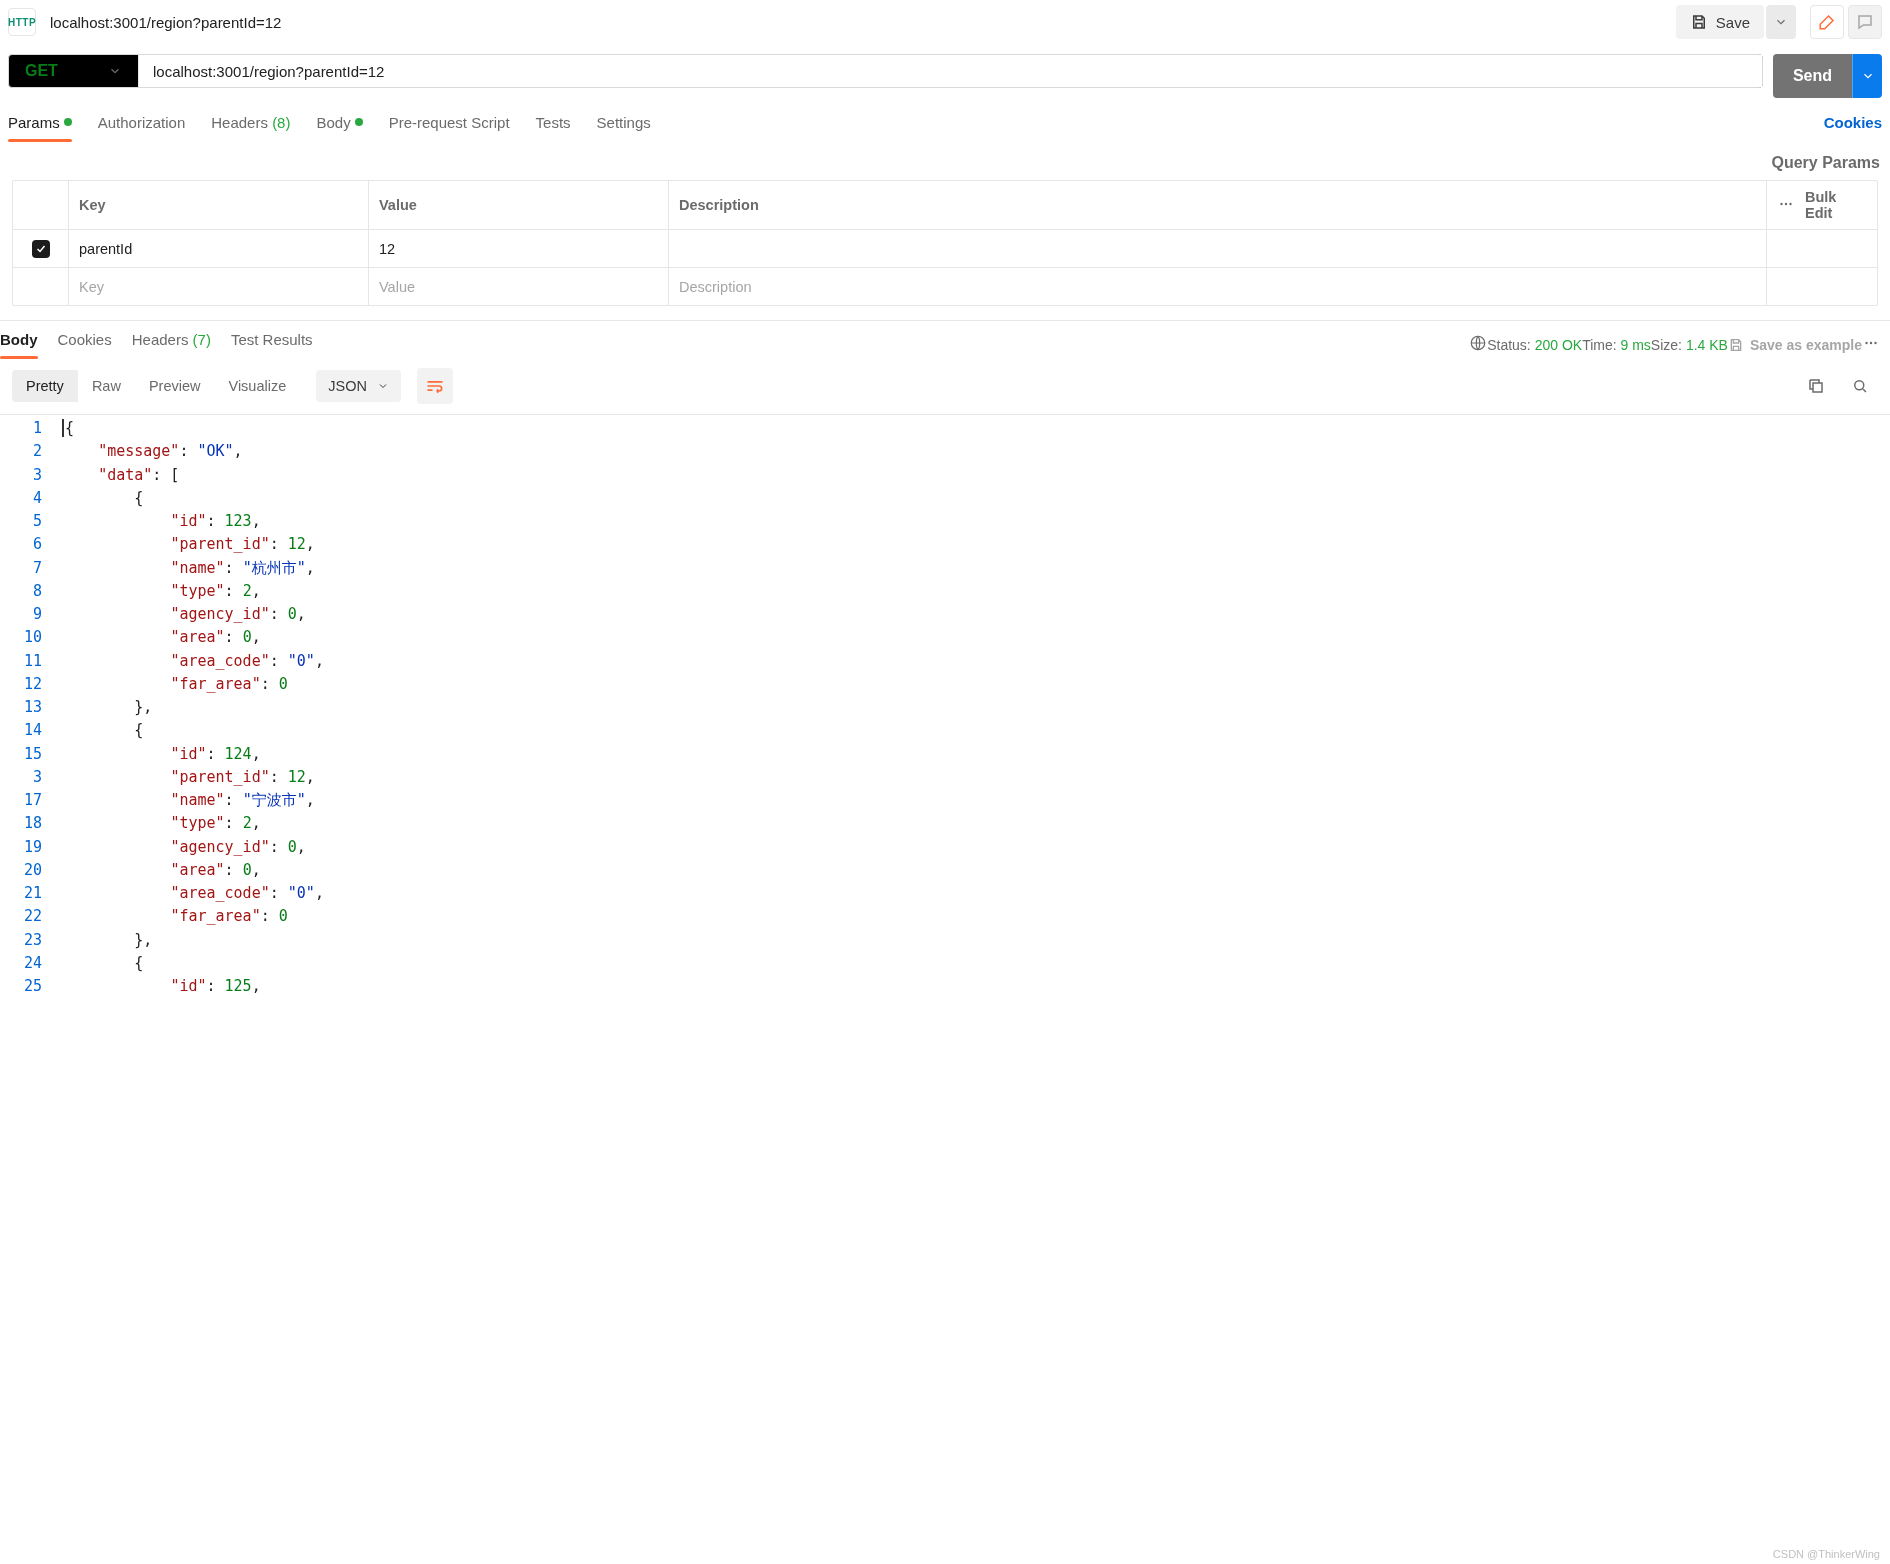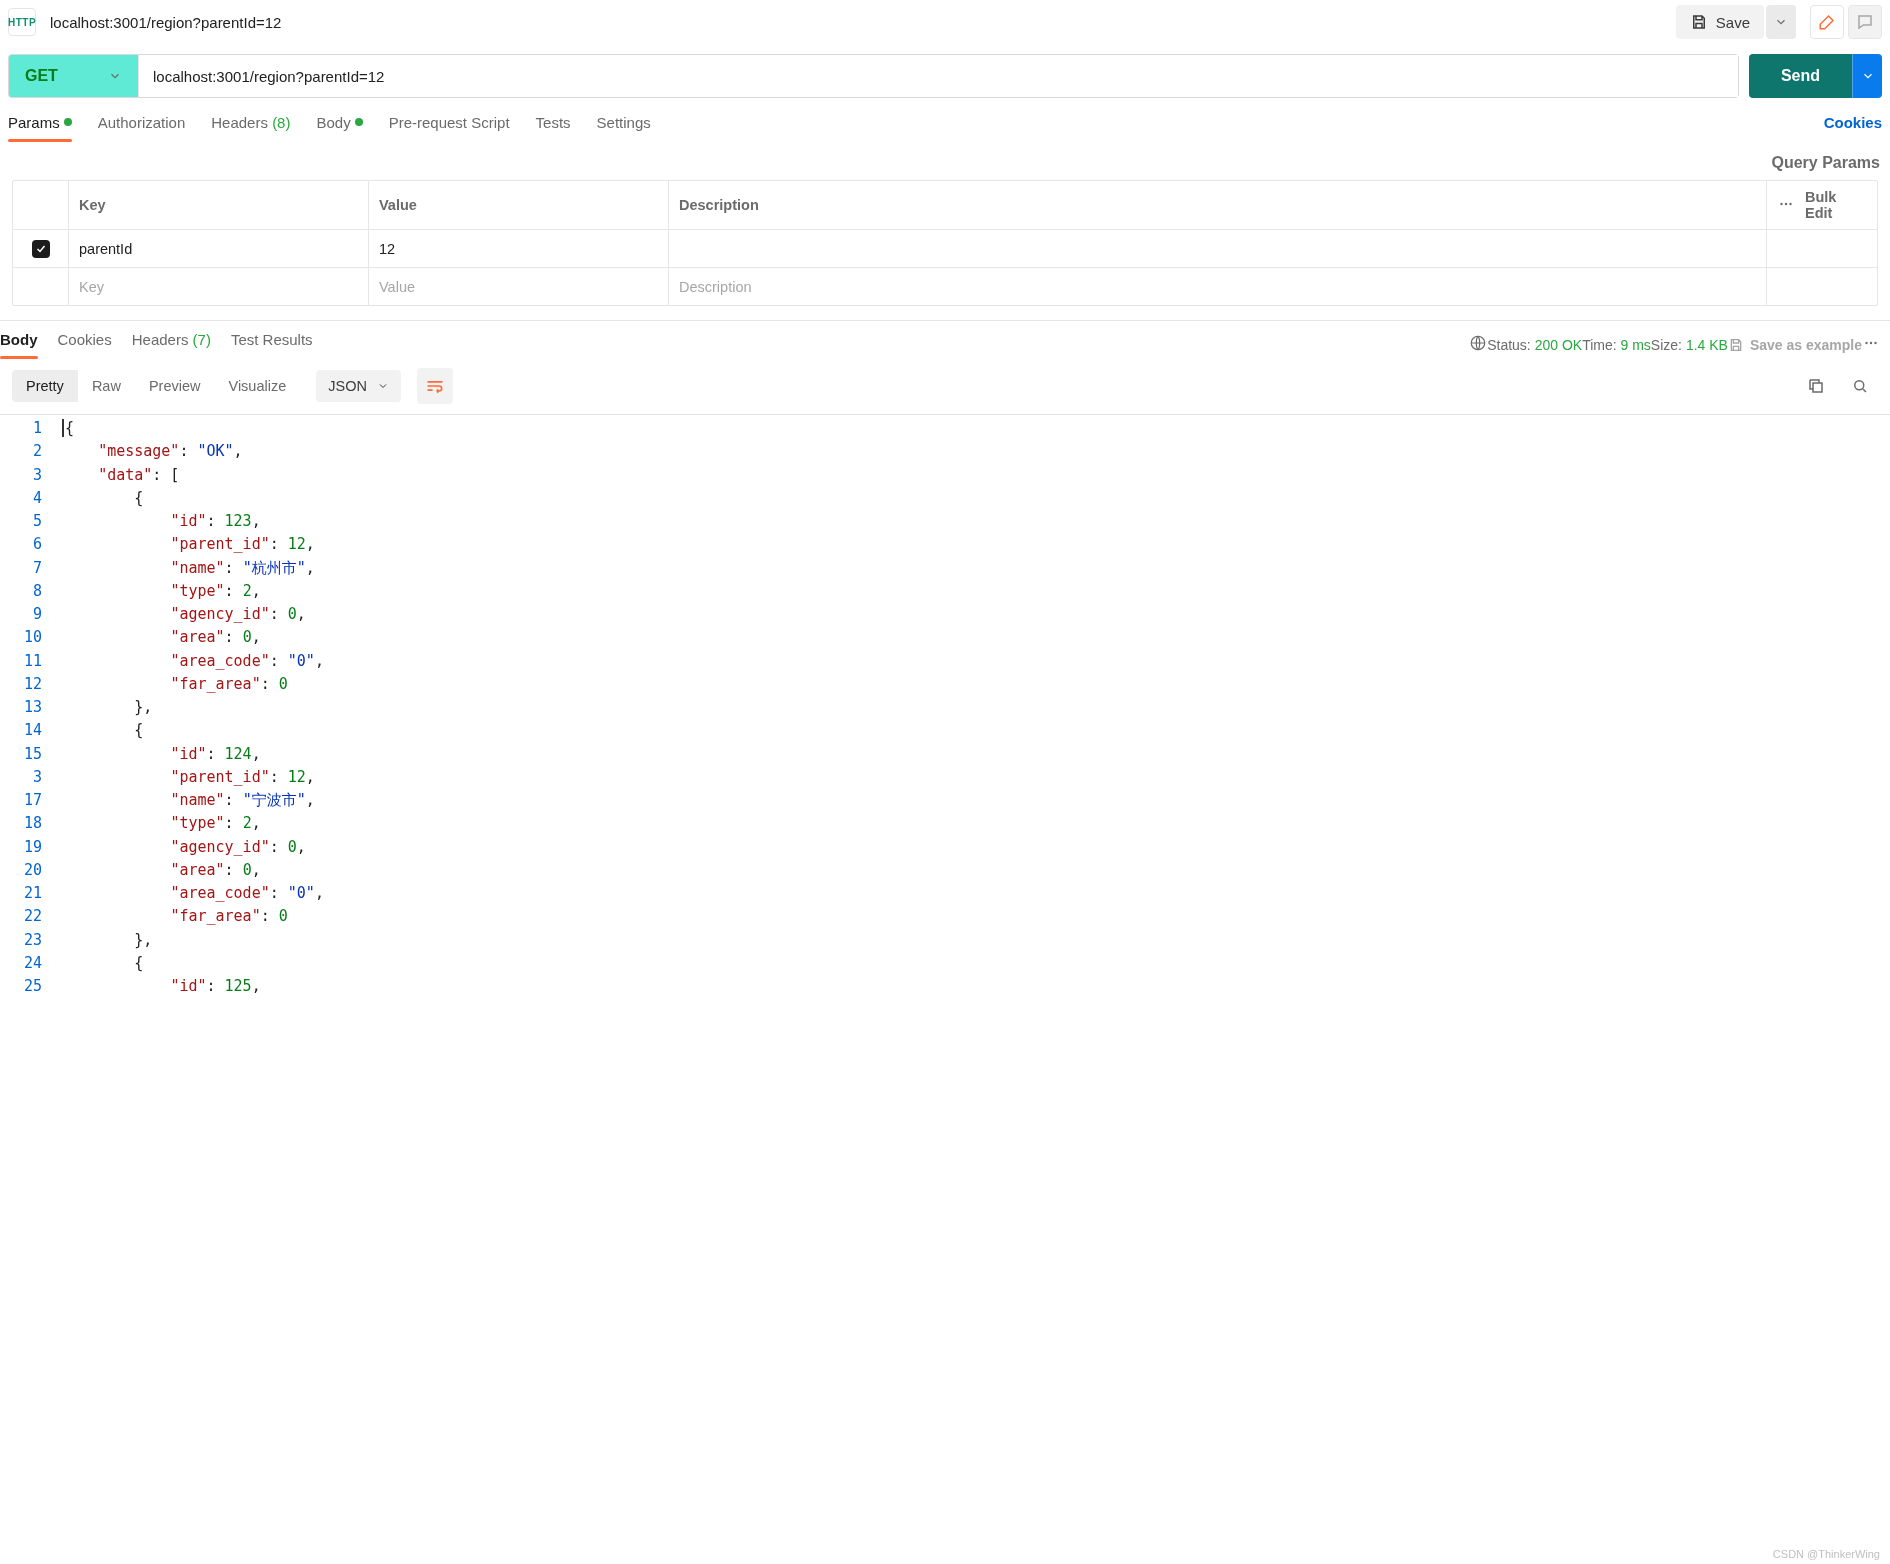--- a/index.html
+++ b/index.html
@@ -8,26 +8,26 @@
   .tab-icon { width: 28px; height: 28px; border: 1px solid #e6e6e6; border-radius: 4px; display: flex; align-items: center; justify-content: center; color: #0f8f74; font-size: 10px; font-weight: 700; letter-spacing: 0.5px; }
   .tab-title { margin-left: 14px; font-size: 15px; color: #212121; }
   .tab-bar .spacer { flex: 1; }
   .btn { display: inline-flex; align-items: center; justify-content: center; border-radius: 4px; cursor: pointer; user-select: none; }
   .btn-save { height: 34px; padding: 0 14px; background: #f2f2f2; font-size: 15px; color: #3b3b3b; gap: 8px; }
   .btn-save-drop { height: 34px; width: 30px; background: #eaeaea; color: #6b6b6b; margin-left: 2px; }
   .btn-icon { height: 34px; width: 34px; border: 1px solid #e6e6e6; background: #fff; color: #ff6c37; margin-left: 14px; }
   .btn-icon.grey { color: #a6a6a6; background: #f2f2f2; margin-left: 4px; }
 
   .req-row { display: flex; align-items: stretch; padding: 10px 8px 0 8px; gap: 10px; }
-  .req-input { flex: 1; display: flex; border: 1px solid #d9d9d9; border-radius: 4px; height: 44px; background: #5eead4; }
+  .req-input { flex: 1; display: flex; border: 1px solid #d9d9d9; border-radius: 4px; height: 34px; background: #000000; }
   .method-select { width: 130px; display: flex; align-items: center; padding: 0 16px; border-right: 1px solid #e6e6e6; color: #067d17; font-weight: 600; font-size: 16px; position: relative; }
   .method-select .chev { margin-left: auto; color: #6b6b6b; }
   .url-input { flex: 1; border: none; outline: none; padding: 0 14px; font-size: 15px; color: #212121; }
   .send-wrap { display: flex; }
-  .btn-send { height: 44px; padding: 0 32px; background: #0f766e; color: #fff; font-size: 16px; font-weight: 600; border-radius: 4px 0 0 4px; }
+  .btn-send { height: 44px; padding: 0 20px; background: #737373; color: #fff; font-size: 16px; font-weight: 600; border-radius: 4px 0 0 4px; }
   .btn-send-drop { height: 44px; width: 30px; background: #097bed; color: #fff; border-left: 1px solid rgba(255,255,255,.3); border-radius: 0 4px 4px 0; }
 
   .req-tabs { display: flex; align-items: center; padding: 16px 8px 0 8px; gap: 26px; font-size: 15px; color: #6b6b6b; border-bottom: 1px solid transparent; }
   .req-tab { padding-bottom: 10px; position: relative; cursor: pointer; }
   .req-tab.active { color: #212121; }
   .req-tab.active::after { content: ""; position: absolute; left: 0; right: 0; bottom: -1px; height: 3px; background: #ff6c37; border-radius: 2px; }
   .dot { display: inline-block; width: 8px; height: 8px; border-radius: 50%; background: #29a83f; margin-left: 4px; vertical-align: 2px; }
   .count { color: #29a83f; }
   .req-tabs .spacer { flex: 1; }
   .cookies-link { color: #0265d2; font-weight: 600; cursor: pointer; padding-bottom: 10px; }

